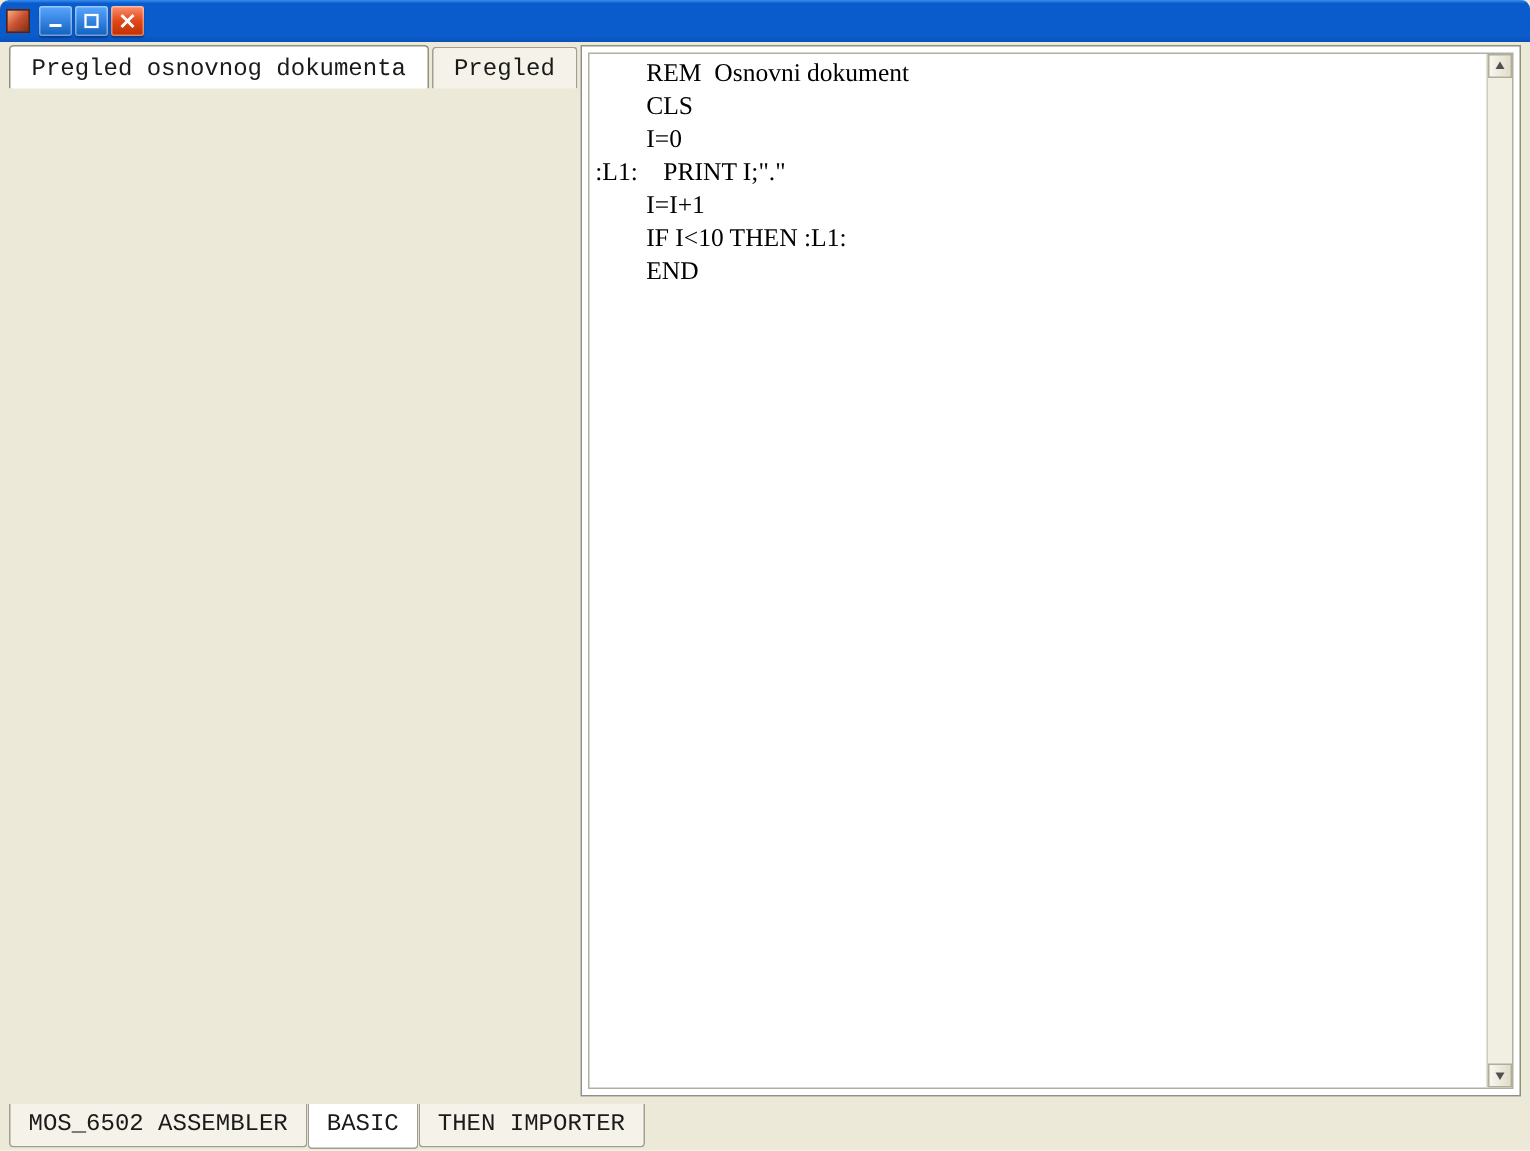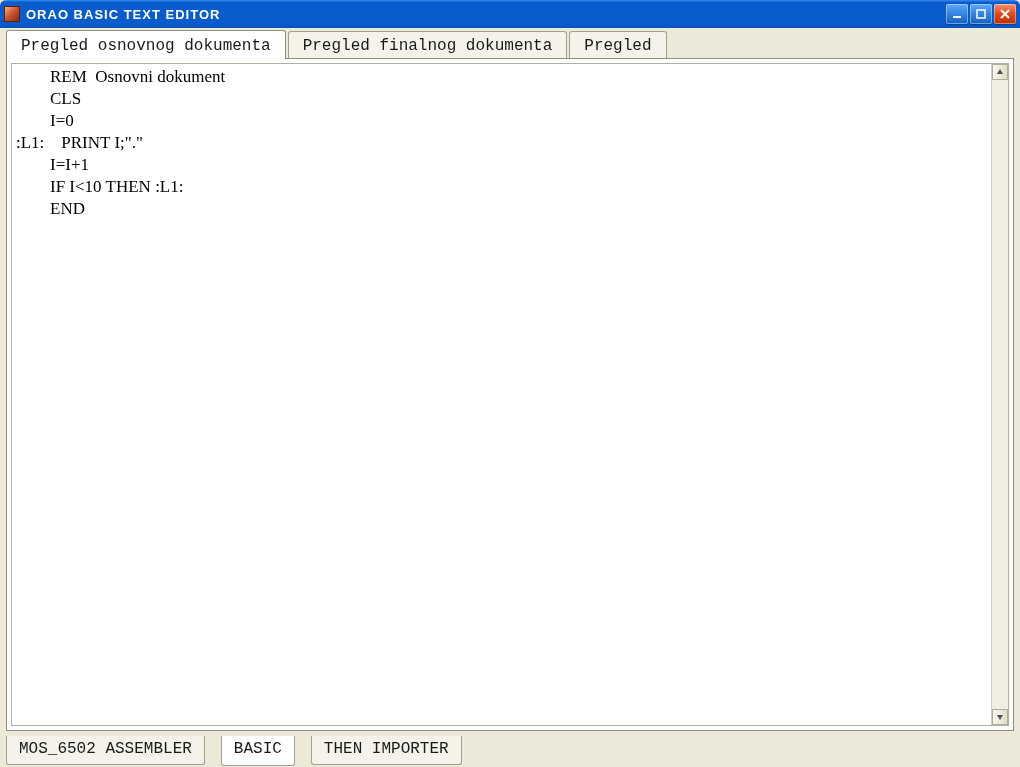--- a/index.html
+++ b/index.html
@@ -66,21 +66,21 @@
   .win-btn.close {
     background: linear-gradient(to bottom, #ff9070, #e04818 50%, #c03000);
   }
   .win-btn svg { width: 12px; height: 12px; }
 
   
   .content {
     flex: 1;
     background: #ece9d8;
     display: flex;
-    flex-direction: column;
+    flex-direction: row;
     padding: 2px 6px 0 6px;
   }
 
   
   .top-tabs {
     display: flex;
     height: 28px;
     align-items: flex-end;
   }
   .top-tab {
@@ -158,21 +158,21 @@
   
   .bottom-tabs {
     height: 30px;
     display: flex;
     align-items: flex-start;
     padding: 0 4px 4px 6px;
     background: #ece9d8;
   }
   .bottom-tab {
     padding: 4px 12px 6px 12px;
-    margin-right: 16px;
+    margin-right: 0px;
     background: #f5f3e9;
     border: 1px solid #a0a090;
     border-top: none;
     border-bottom-left-radius: 3px;
     border-bottom-right-radius: 3px;
     font-family: "Courier New", monospace;
     font-size: 16px;
     color: #1a1a1a;
     cursor: default;
     position: relative;
@@ -182,21 +182,20 @@
     background: #ffffff;
     z-index: 2;
     padding-bottom: 7px;
   }
 </style>
 </head>
 <body>
 
 <div class="titlebar">
   <div class="app-icon"></div>
-  <div class="title-text">ORAO  BASIC  TEXT  EDITOR</div>
   <div class="win-controls">
     <div class="win-btn minimize">
       <svg viewBox="0 0 12 12">
           <rect x="2" y="8" width="8" height="2" fill="#fff"></rect>
         </svg>
     </div>
     <div class="win-btn maximize">
       <svg viewBox="0 0 12 12">
           <rect x="2" y="2" width="8" height="8" fill="none" stroke="#fff" stroke-width="1.5"></rect>
         </svg>
@@ -207,23 +206,20 @@
         </svg>
     </div>
   </div>
 </div>
 
 <div class="content">
 
   <div class="top-tabs">
     <div class="top-tab active">
       <span>Pregled osnovnog dokumenta</span>
-    </div>
-    <div class="top-tab">
-      <span>Pregled finalnog dokumenta</span>
     </div>
     <div class="top-tab">
       <span>Pregled</span>
     </div>
   </div>
 
   <div class="editor-frame">
     <div class="editor-inner">
       <div class="code-area">        REM  Osnovni dokument
         CLS

